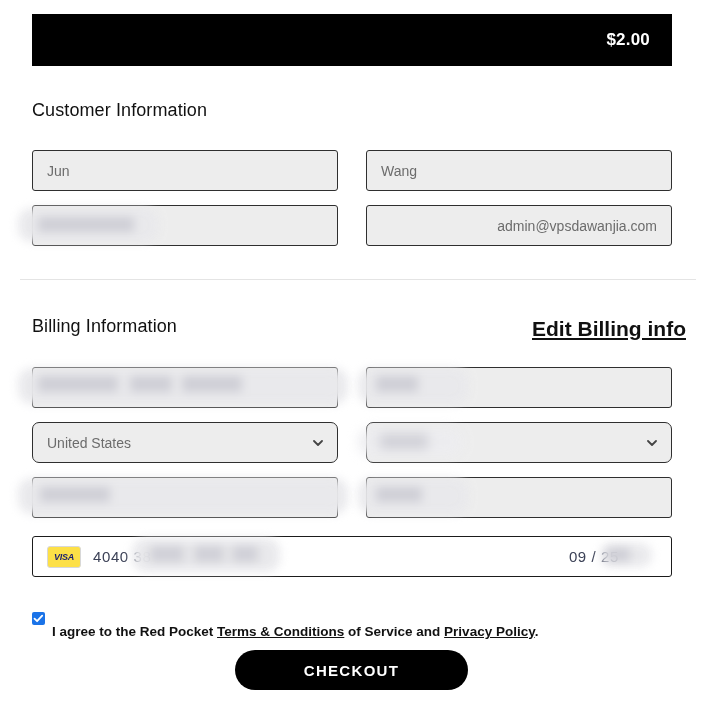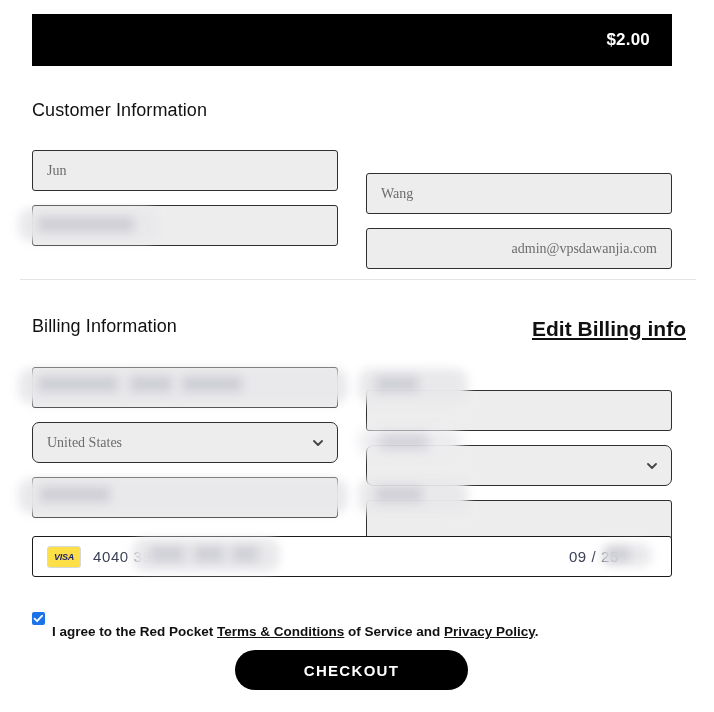--- a/index.html
+++ b/index.html
@@ -75,24 +75,24 @@
     box-sizing: border-box;
     height: 41px;
     background: #ededed;
     border: 1px solid #2f2f2f;
     border-radius: 3px;
     display: flex;
     align-items: center;
     padding: 12px 14px;
     font-size: 14px;
     color: #6c6c6c;
-    font-family: Liberation Serif, serif;
+    font-family: Liberation Sans, sans-serif;
   }
   .field.col-left  { left: 32px;  width: 306px; }
-  .field.col-right { left: 366px; width: 306px; margin-top: 23px; }
+  .field.col-right { left: 366px; width: 306px; }
 
   .field.select-field {
     justify-content: space-between;
     cursor: pointer;
     border-radius: 7px;
   }
   .chev {
     width: 10px;
     height: 10px;
     flex: 0 0 auto;

